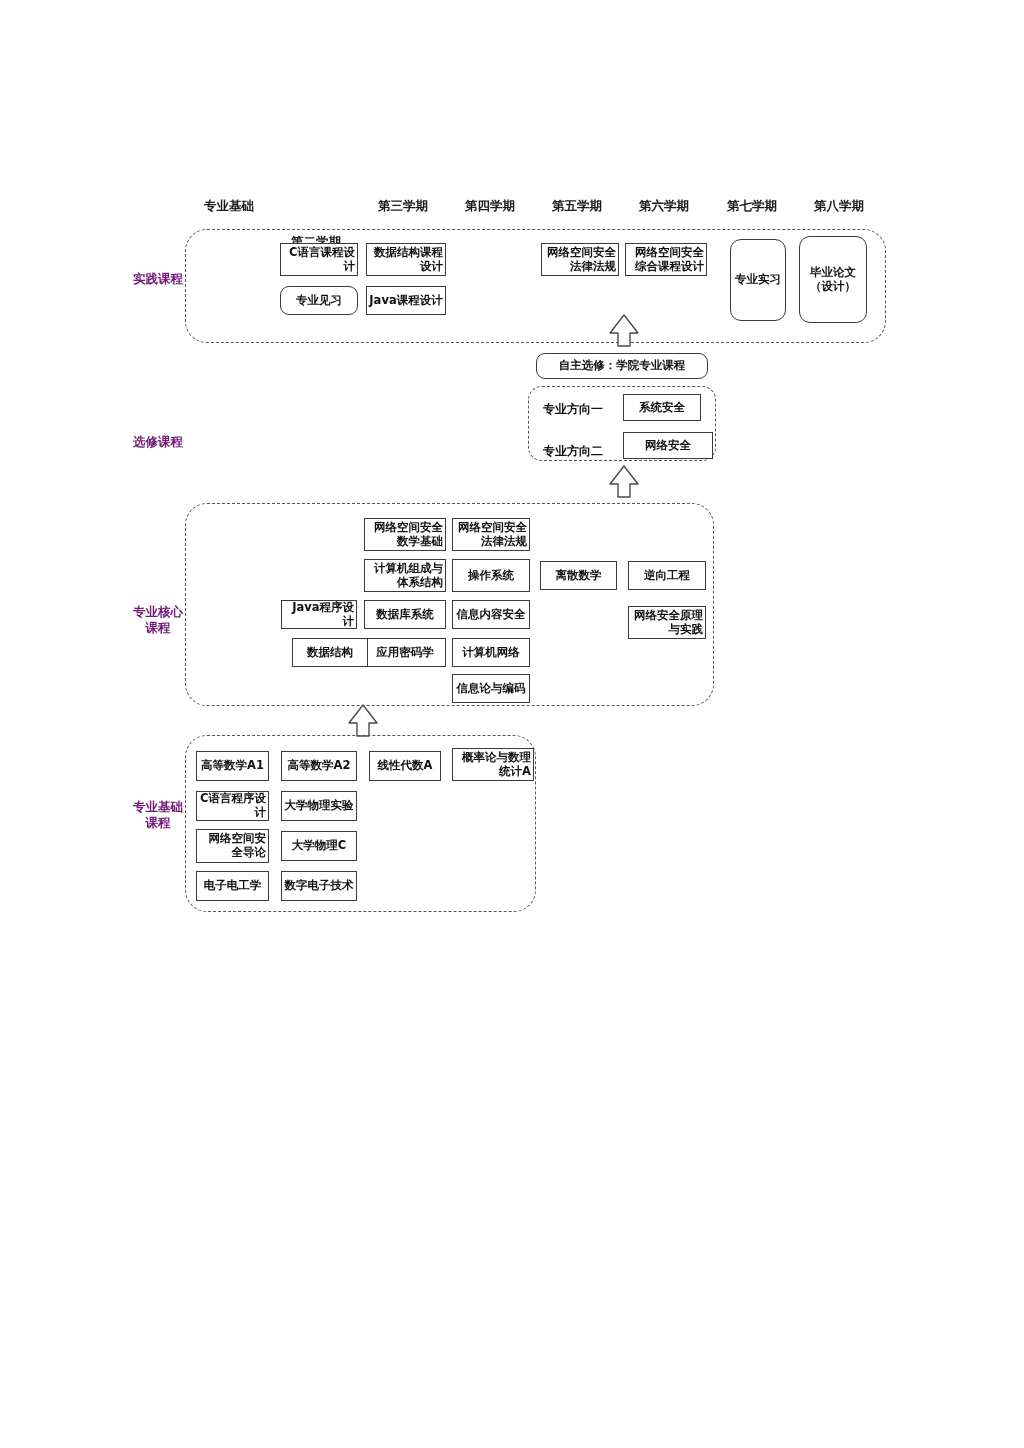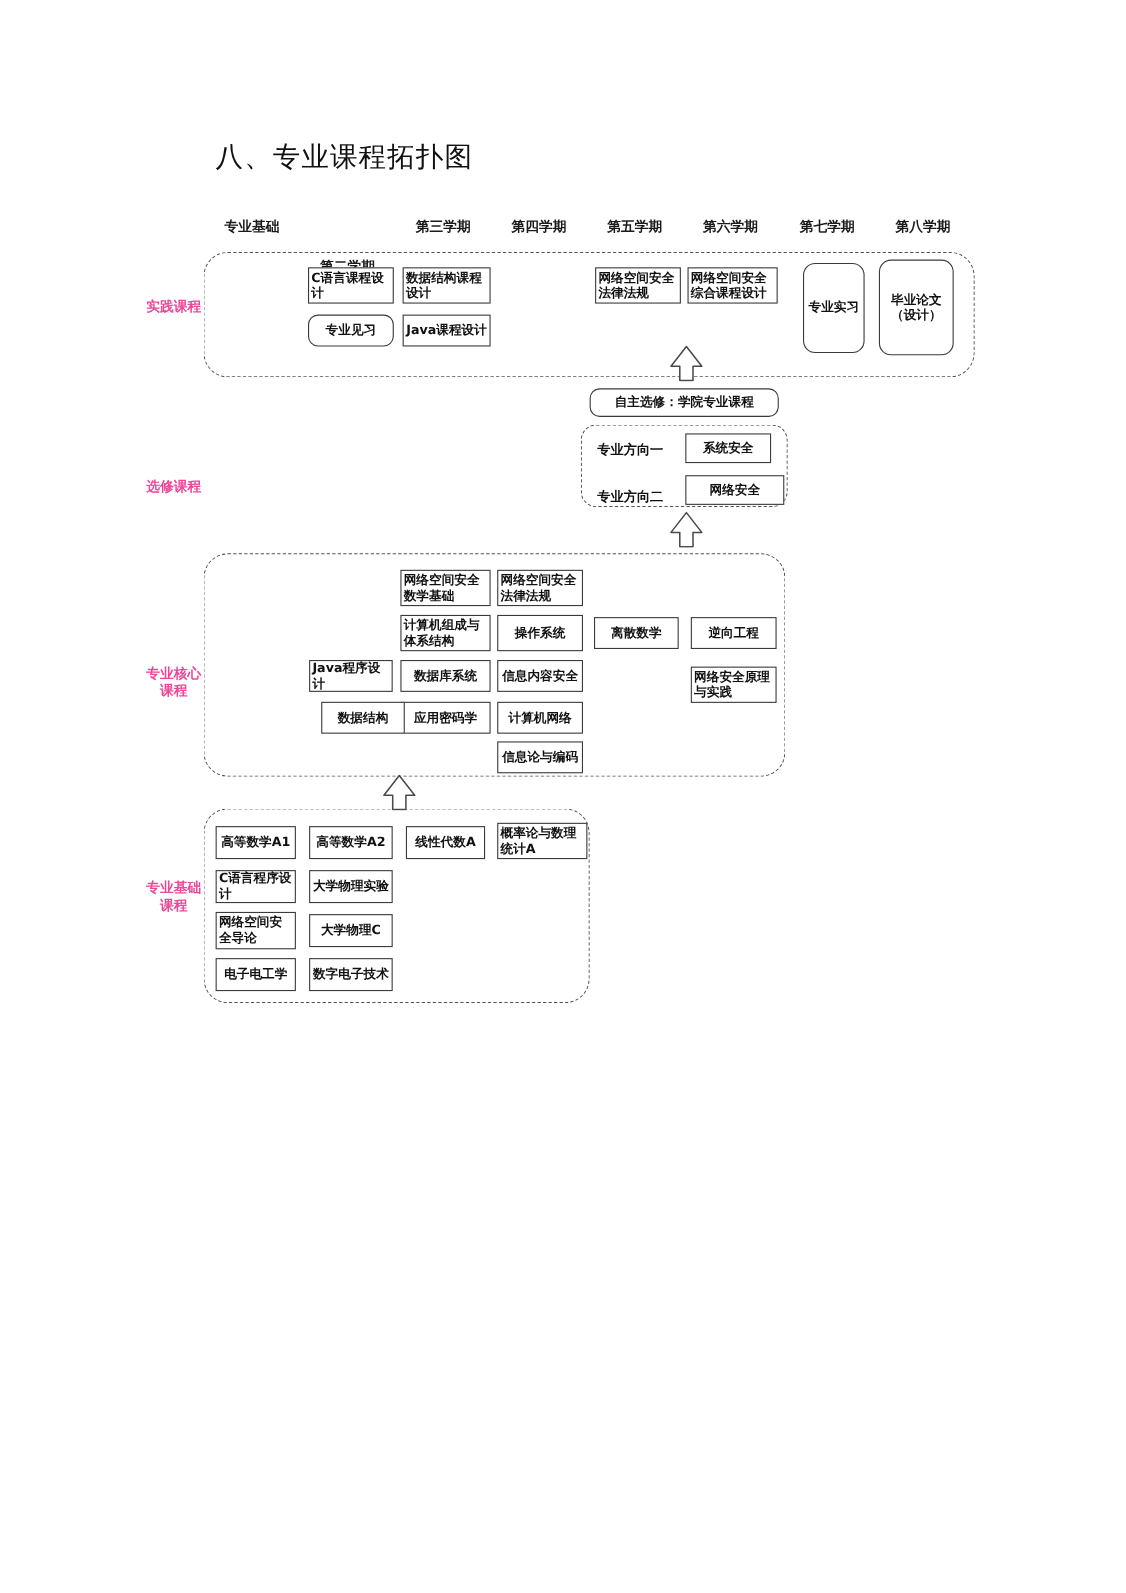--- a/index.html
+++ b/index.html
@@ -47,21 +47,21 @@
   }
 
   
   .row-label {
     position: absolute;
     width: 96px;
     text-align: center;
     font-size: 12.5px;
     font-weight: bold;
     line-height: 1.25;
-    color: #ec4899;
+    color: #701a75;
   }
 
   
   .band {
     position: absolute;
     border: 1.3px dashed #555;
     border-radius: 22px;
     background: transparent;
     box-sizing: border-box;
   }
@@ -69,21 +69,21 @@
 
   
   .course {
     position: absolute;
     box-sizing: border-box;
     border: 1.3px solid #3a3a3a;
     background: #ffffff;
     display: flex;
     align-items: center;
     justify-content: center;
-    text-align: left;
+    text-align: right;
     font-size: 11.5px;
     font-weight: bold;
     line-height: 1.2;
     color: #111;
     padding: 1px 2px;
     border-radius: 0;
   }
   .course.rounded { border-radius: 9px; }
   .course.tall { border-radius: 11px; }
 
@@ -101,21 +101,20 @@
   .arrow-up {
     position: absolute;
   }
   .arrow-up svg { display: block; }
 </style>
 </head>
 <body>
 
 <div id="page">
 
-  <div class="doc-title">八、专业课程拓扑图</div>
 
   <div class="sem-header" style="left:191px; width:76px;">专业基础</div>
   <div class="sem-header" style="left:278px; width:76px;margin-top:36px;">第二学期</div>
   <div class="sem-header" style="left:365px; width:76px;">第三学期</div>
   <div class="sem-header" style="left:452px; width:76px;">第四学期</div>
   <div class="sem-header" style="left:539px; width:76px;">第五学期</div>
   <div class="sem-header" style="left:626px; width:76px;">第六学期</div>
   <div class="sem-header" style="left:714px; width:76px;">第七学期</div>
   <div class="sem-header" style="left:801px; width:76px;">第八学期</div>
 

